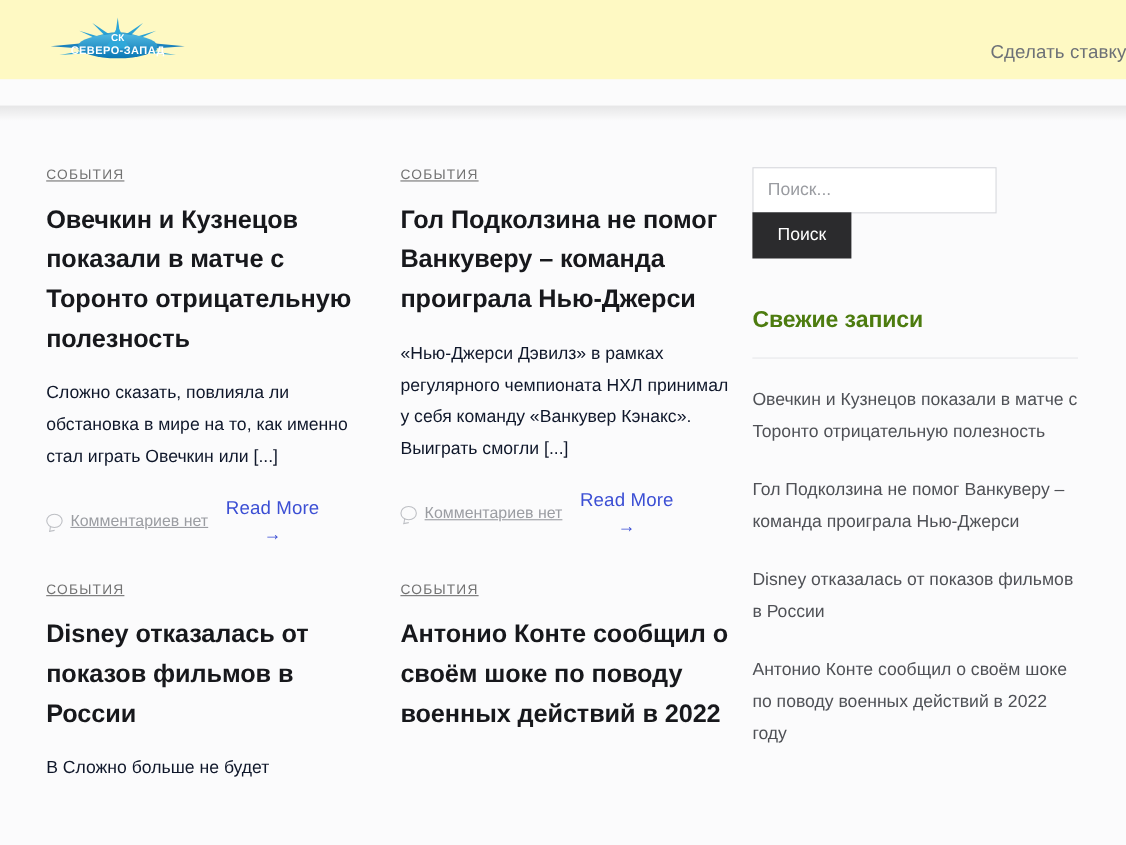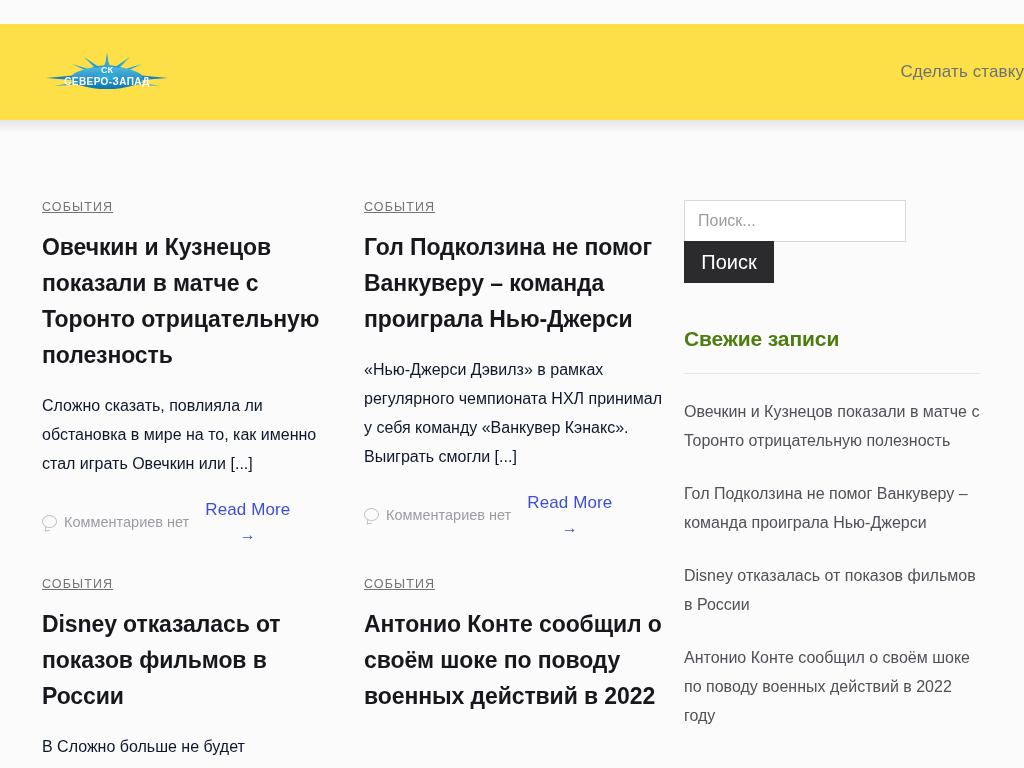--- a/index.html
+++ b/index.html
@@ -14,26 +14,25 @@
   body {
     font-family: "Liberation Sans", "DejaVu Sans", sans-serif;
     background: #fbfbfc;
     color: #2f2f33;
     -webkit-font-smoothing: antialiased;
   }
 
   
   .site-header {
     position: relative;
-    height: 96px;
-    background: #fde047;
+    height: 72px;
+    background: #fef9c3;
     display: flex;
     align-items: center;
     padding: 0 24px;
-    margin-top: 24px;
   }
   .site-header::after {
     content: "";
     position: absolute;
     left: 0; right: 0; top: 96px;
     height: 14px;
     background: linear-gradient(to bottom, rgba(0,0,0,0.085), rgba(0,0,0,0));
     pointer-events: none;
   }
 
@@ -113,20 +112,21 @@
     display: flex;
     align-items: center;
     gap: 16px;
   }
   .comments {
     display: flex;
     align-items: center;
     gap: 7px;
     font-size: 14.5px;
     color: #9b9da2;
+    text-decoration: underline;
   }
   .bubble-icon {
     width: 15px; height: 13px;
     border: 1.3px solid #bdbfc4;
     border-radius: 50% 50% 50% 50%;
     position: relative;
     flex: none;
   }
   .bubble-icon::after {
     content: "";
@@ -173,21 +173,21 @@
   .search-input::placeholder { color: #9a9ca1; }
 
   .search-button {
     margin-top: -1px;
     width: 90px;
     height: 42px;
     background: #2b2b2d;
     border: none;
     color: #ffffff;
     font-family: inherit;
-    font-size: 20px;
+    font-size: 16px;
     cursor: pointer;
     display: block;
   }
 
   .widget-title {
     font-size: 21px;
     font-weight: 700;
     color: #4d7c0f;
     margin-bottom: 22px;
     letter-spacing: -0.1px;

